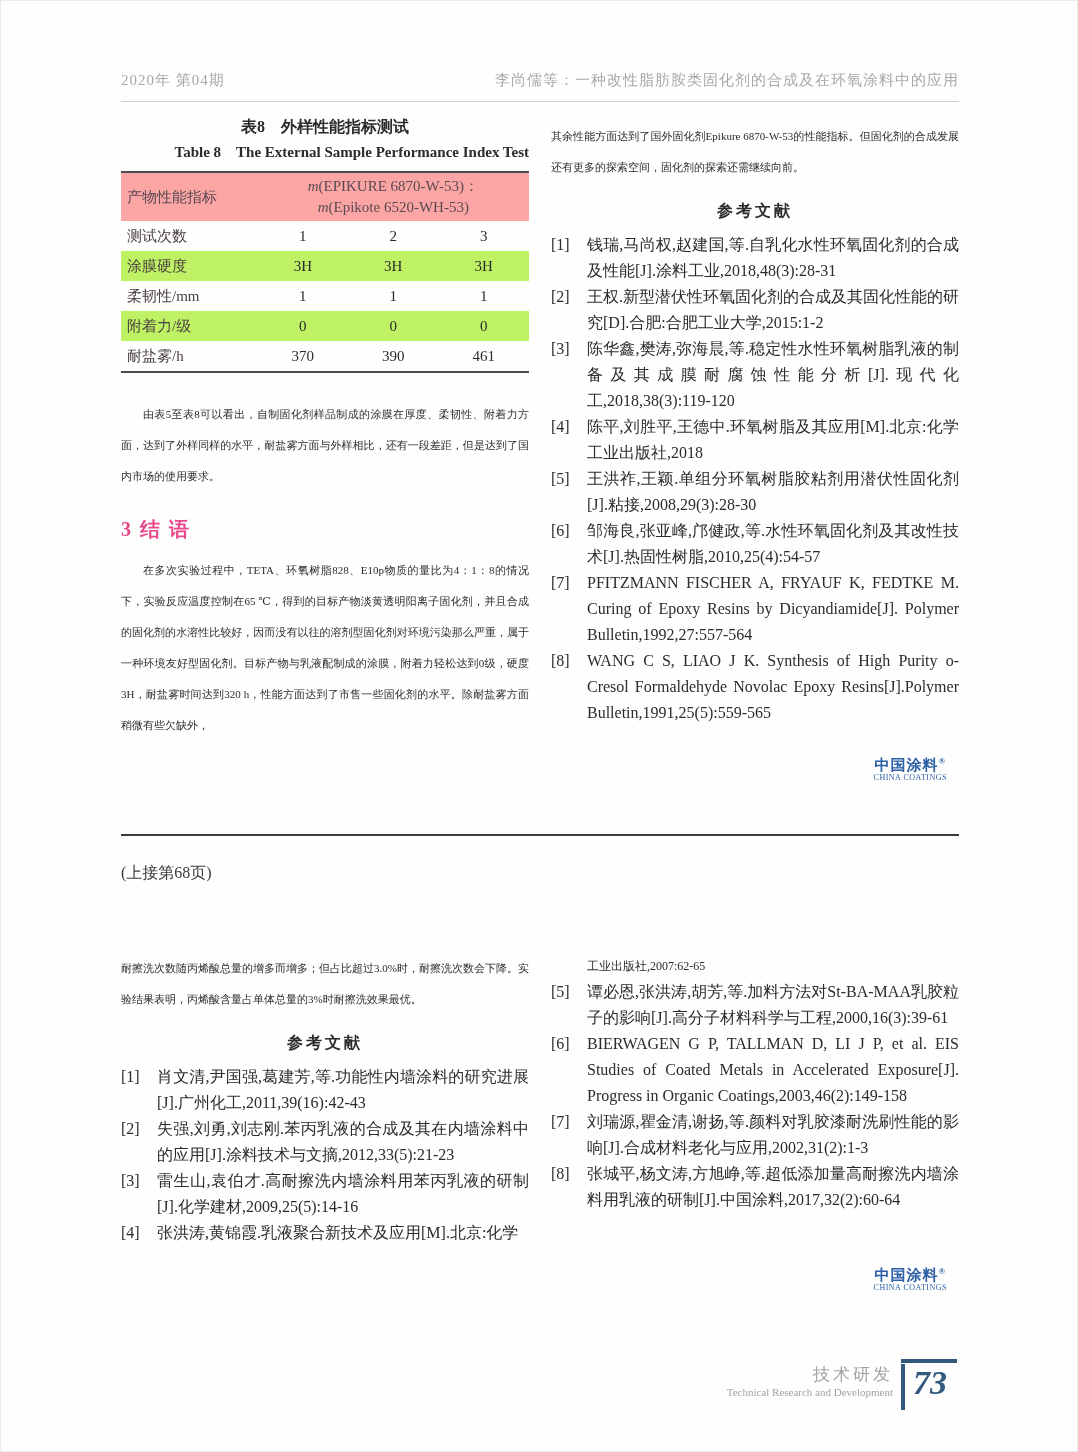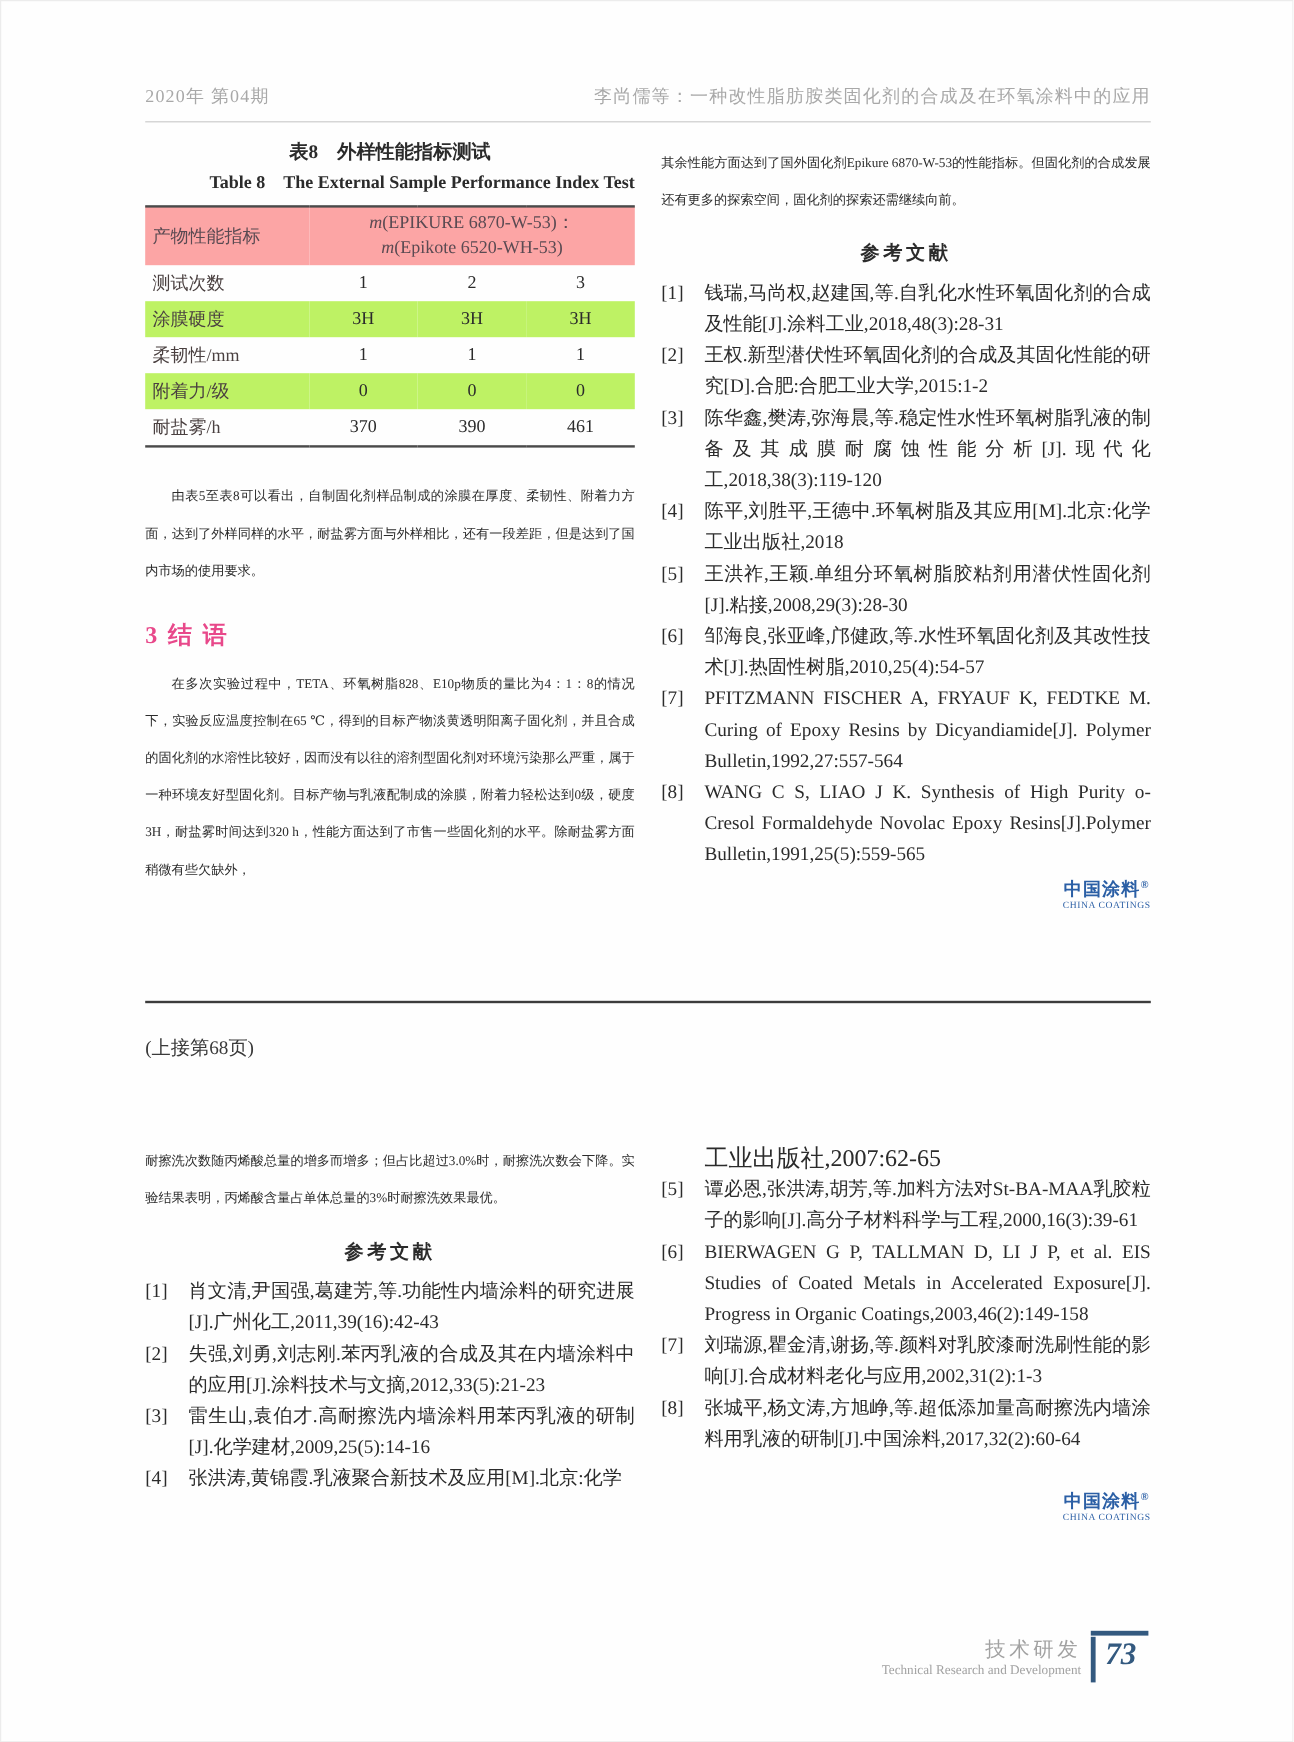--- a/index.html
+++ b/index.html
@@ -29,38 +29,38 @@
   tr.pink{background:#bef264;}
   .hdr-val{text-align:center;line-height:21px;color:#44383e;}
   
   .para{font-size:11px;line-height:31px;text-align:justify;margin:0;}
   .indent{text-indent:2em;}
   .sec-head{color:#e8488a;font-size:20px;font-weight:bold;margin:24px 0 12px 0;letter-spacing:2px;}
   .refs-head{text-align:center;font-weight:bold;font-size:16px;margin:18px 0 10px 0;letter-spacing:3px;}
   .ref{display:flex;font-size:16px;line-height:26px;}
   .ref-num{flex:0 0 36px;}
   .ref-text{flex:1;text-align:justify;}
-  .ref-cont{font-size:20px;line-height:26px;padding-left:36px;}
+  .ref-cont{font-size:12px;line-height:26px;padding-left:36px;}
   .cont-note{position:absolute;top:862px;left:120px;font-size:16px;color:#3a3a3a;}
   .divider{position:absolute;top:833px;left:120px;width:838px;border-top:2px solid #3c3c3c;}
   
-  .logo{position:absolute;right:0;text-align:center;line-height:1.1;}
+  .logo{position:absolute;right:12px;text-align:center;line-height:1.1;margin-top:24px;}
   .logo1{top:612px;}
   .logo2{top:290px;}
   .logo-zh{color:#2b5fa5;font-weight:bold;font-size:15px;letter-spacing:1px;}
   .logo-reg{font-size:9px;vertical-align:super;}
   .logo-en{color:#2b5fa5;font-size:8px;letter-spacing:0.5px;}
   
   .footer{position:absolute;top:1358px;right:120px;display:flex;align-items:flex-start;}
   .footer-txt{text-align:right;color:#a2a2a2;margin-right:8px;padding-top:6px;}
   .footer-zh{font-size:17px;letter-spacing:3px;line-height:20px;}
   .footer-en{font-size:11px;line-height:14px;}
   .pagenum-box{border-top:4px solid #33597f;padding-top:1px;}
   .pagenum-inner{border-left:4px solid #33597f;padding:0 10px 8px 8px;color:#33597f;
-                 font-style:italic;font-weight:bold;font-size:26px;}
+                 font-style:italic;font-weight:bold;font-size:34px;}
 </style>
 </head>
 <body>
 
 <div class="page">
 
   <div class="hdr">
     <span>2020年  第04期</span>
     <span>李尚儒等：一种改性脂肪胺类固化剂的合成及在环氧涂料中的应用</span>
   </div>

